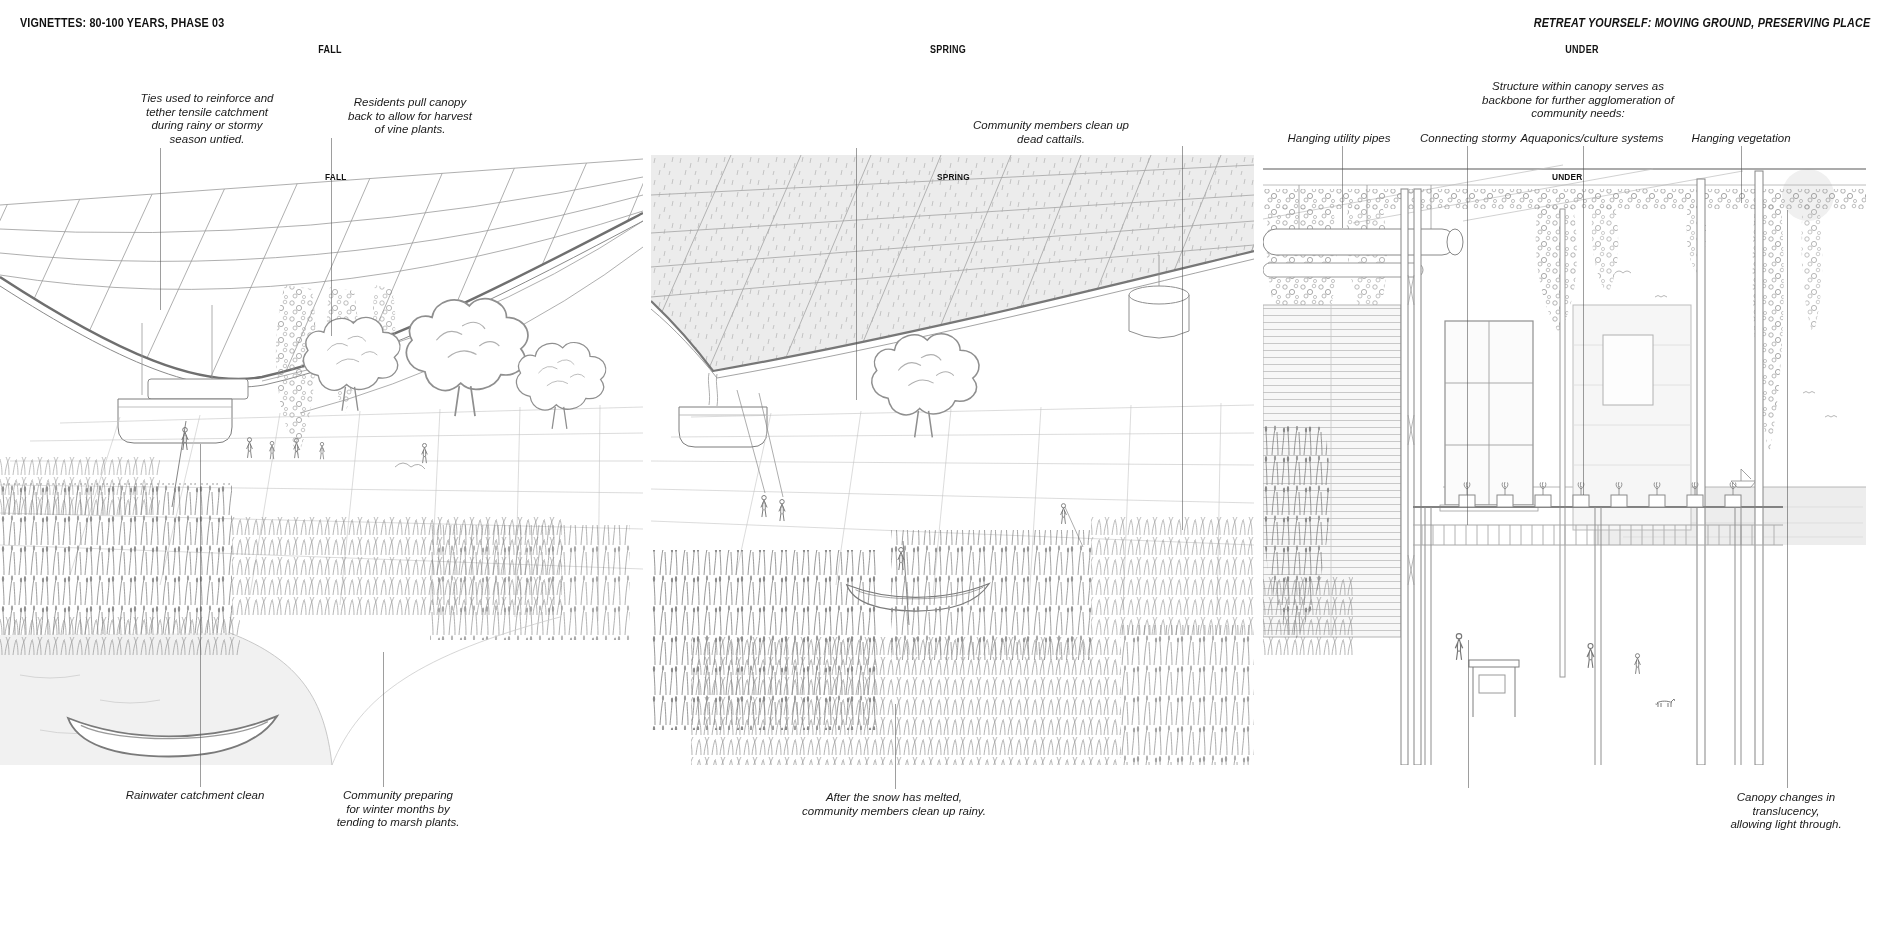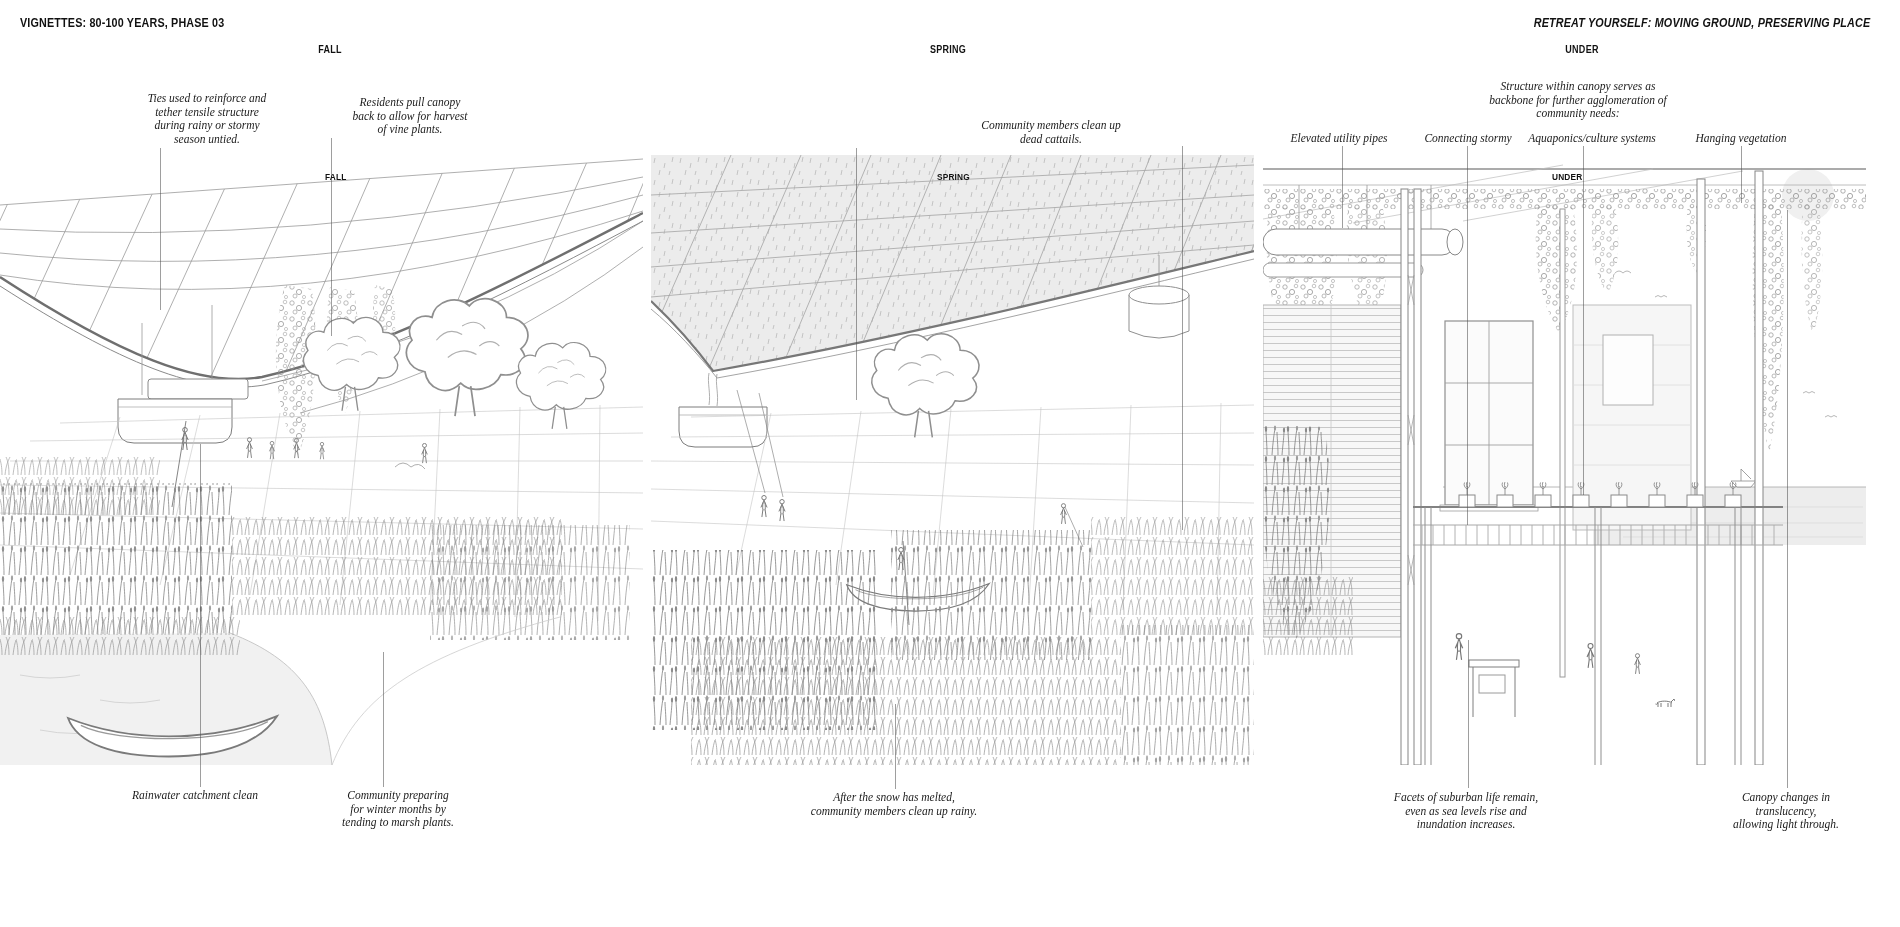--- a/index.html
+++ b/index.html
@@ -3,21 +3,21 @@
 <meta charset="utf-8">
 <style>
   html,body{margin:0;padding:0;background:#fff;}
   .sheet{position:relative;width:1900px;height:927px;background:var(--background,#fff);
          font-family:"Liberation Sans",sans-serif;color:var(--ink,#111);overflow:hidden;}
   .title{position:absolute;top:16px;font-weight:bold;font-size:12.5px;white-space:nowrap;letter-spacing:.2px;}
   .title-left{left:20px;transform:scaleX(.86);transform-origin:left top;}
   .title-right{right:30px;font-style:italic;transform:scaleX(.86);transform-origin:right top;}
   .season{position:absolute;top:44px;transform:translateX(-50%) scaleX(.9);font-weight:bold;font-size:10px;letter-spacing:.3px;}
   .dlabel{position:absolute;font-weight:bold;font-size:9px;transform:scaleX(.92);transform-origin:left top;letter-spacing:.2px;z-index:5;}
-  .note{position:absolute;transform:translateX(-50%);font-family:Liberation Serif, serif;font-style:italic;
+  .note{position:absolute;transform:translateX(-50%);font-family:Liberation Sans, sans-serif;font-style:italic;
         font-size:11.5px;line-height:1.18;color:var(--annotation,#1a1a1a);text-align:center;white-space:pre-line;z-index:6;}
   .nowrap{white-space:nowrap;}
   .leader{position:absolute;width:1px;background:#4e4e4e;opacity:.55;z-index:4;}
   .panel{position:absolute;top:155px;height:610px;}
   #p-fall{left:0;width:643px;}
   #p-spring{left:651px;width:603px;}
   #p-under{left:1263px;width:603px;}
   .panel svg{display:block;width:100%;height:100%;}
 </style>
 </head>
@@ -79,46 +79,43 @@
 
   <div class="season" style="left:330px">FALL</div>
   <div class="season" style="left:948px">SPRING</div>
   <div class="season" style="left:1582px">UNDER</div>
 
   <div class="dlabel" style="left:325px;top:172px">FALL</div>
   <div class="dlabel" style="left:937px;top:172px">SPRING</div>
   <div class="dlabel" style="left:1552px;top:172px">UNDER</div>
 
   <div class="note" style="left:207px;top:92px">Ties used to reinforce and
-tether tensile structure
+tether tensile catchment
 during rainy or stormy
 season untied.</div>
   <div class="note" style="left:410px;top:96px">Residents pull canopy
 back to allow for harvest
 of vine plants.</div>
   <div class="note nowrap" style="left:195px;top:789px">Rainwater catchment clean</div>
   <div class="note" style="left:398px;top:789px">Community preparing
 for winter months by
 tending to marsh plants.</div>
 
   <div class="note" style="left:1051px;top:119px">Community members clean up
 dead cattails.</div>
   <div class="note" style="left:894px;top:791px">After the snow has melted,
 community members clean up rainy.</div>
 
   <div class="note" style="left:1578px;top:80px">Structure within canopy serves as
 backbone for further agglomeration of
 community needs:</div>
-  <div class="note nowrap" style="left:1339px;top:132px">Elevated utility pipes</div>
+  <div class="note nowrap" style="left:1339px;top:132px">Hanging utility pipes</div>
   <div class="note nowrap" style="left:1468px;top:132px">Connecting stormy</div>
   <div class="note nowrap" style="left:1592px;top:132px">Aquaponics/culture systems</div>
   <div class="note nowrap" style="left:1741px;top:132px">Hanging vegetation</div>
-  <div class="note" style="left:1466px;top:791px">Facets of suburban life remain,
-even as sea levels rise and
-inundation increases.</div>
   <div class="note" style="left:1786px;top:791px">Canopy changes in translucency,
 allowing light through.</div>
 
   <div class="leader" style="left:160px;top:148px;height:162px"></div>
   <div class="leader" style="left:331px;top:138px;height:198px"></div>
   <div class="leader" style="left:200px;top:444px;height:343px"></div>
   <div class="leader" style="left:383px;top:652px;height:135px"></div>
   <div class="leader" style="left:856px;top:148px;height:252px"></div>
   <div class="leader" style="left:1182px;top:146px;height:384px"></div>
   <div class="leader" style="left:895px;top:704px;height:85px"></div>

